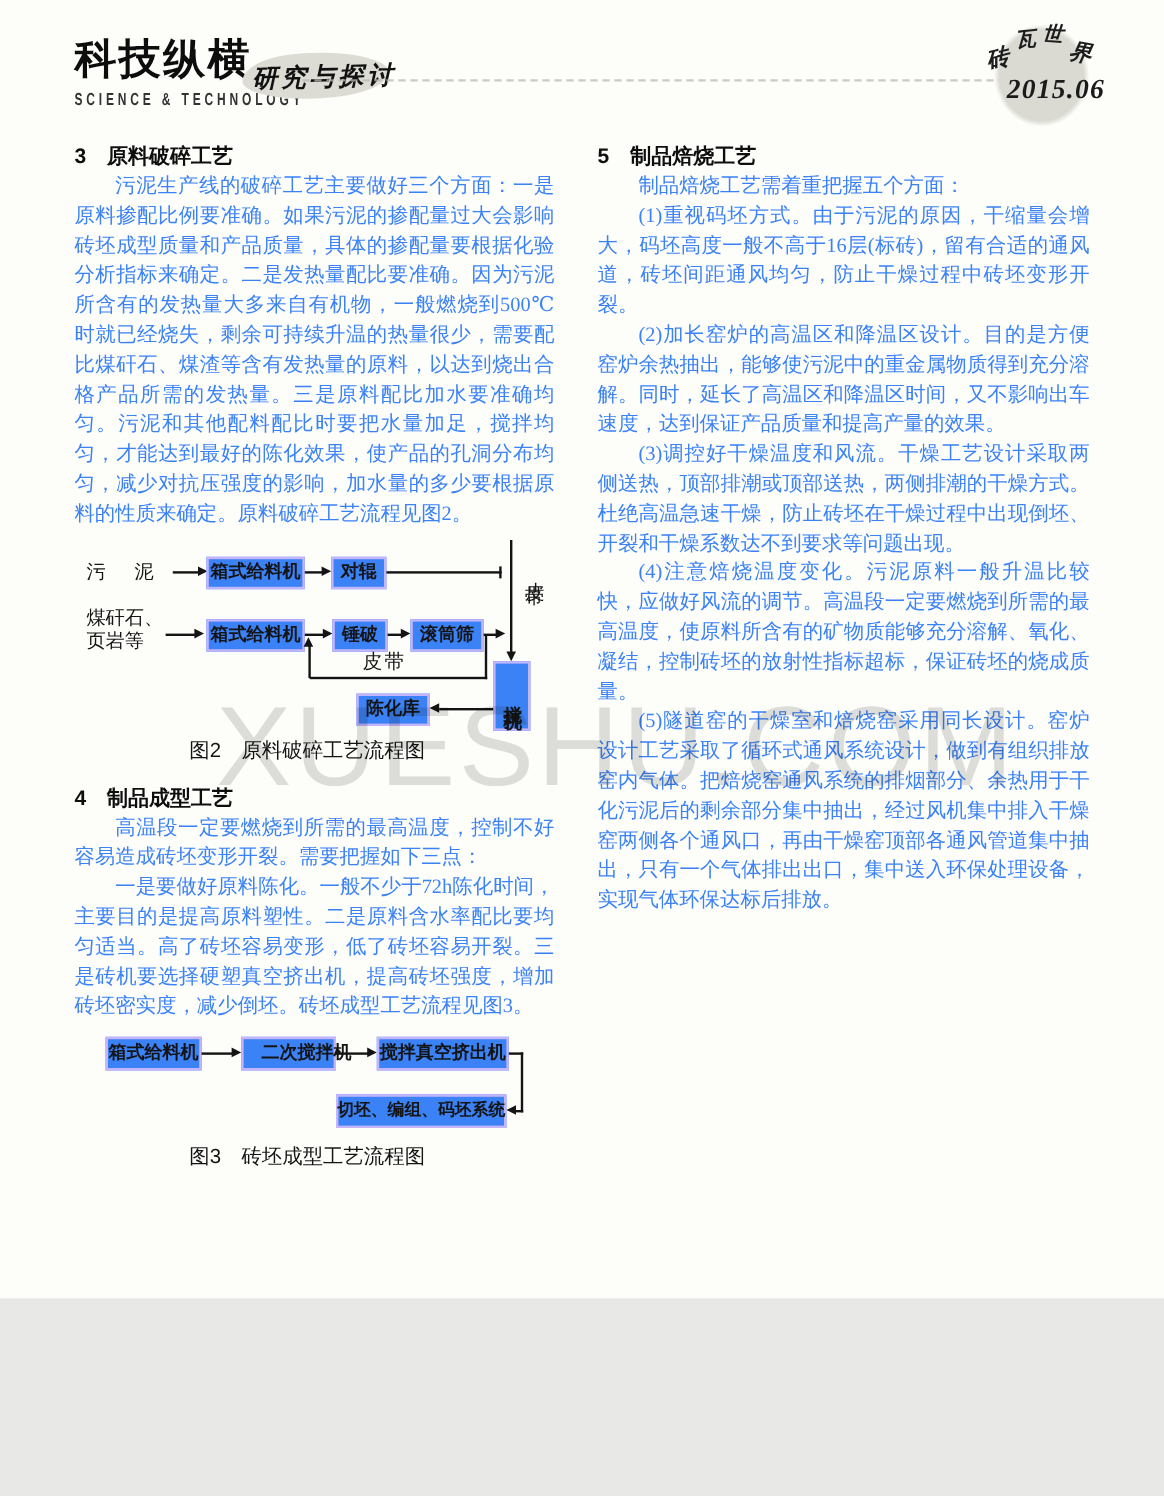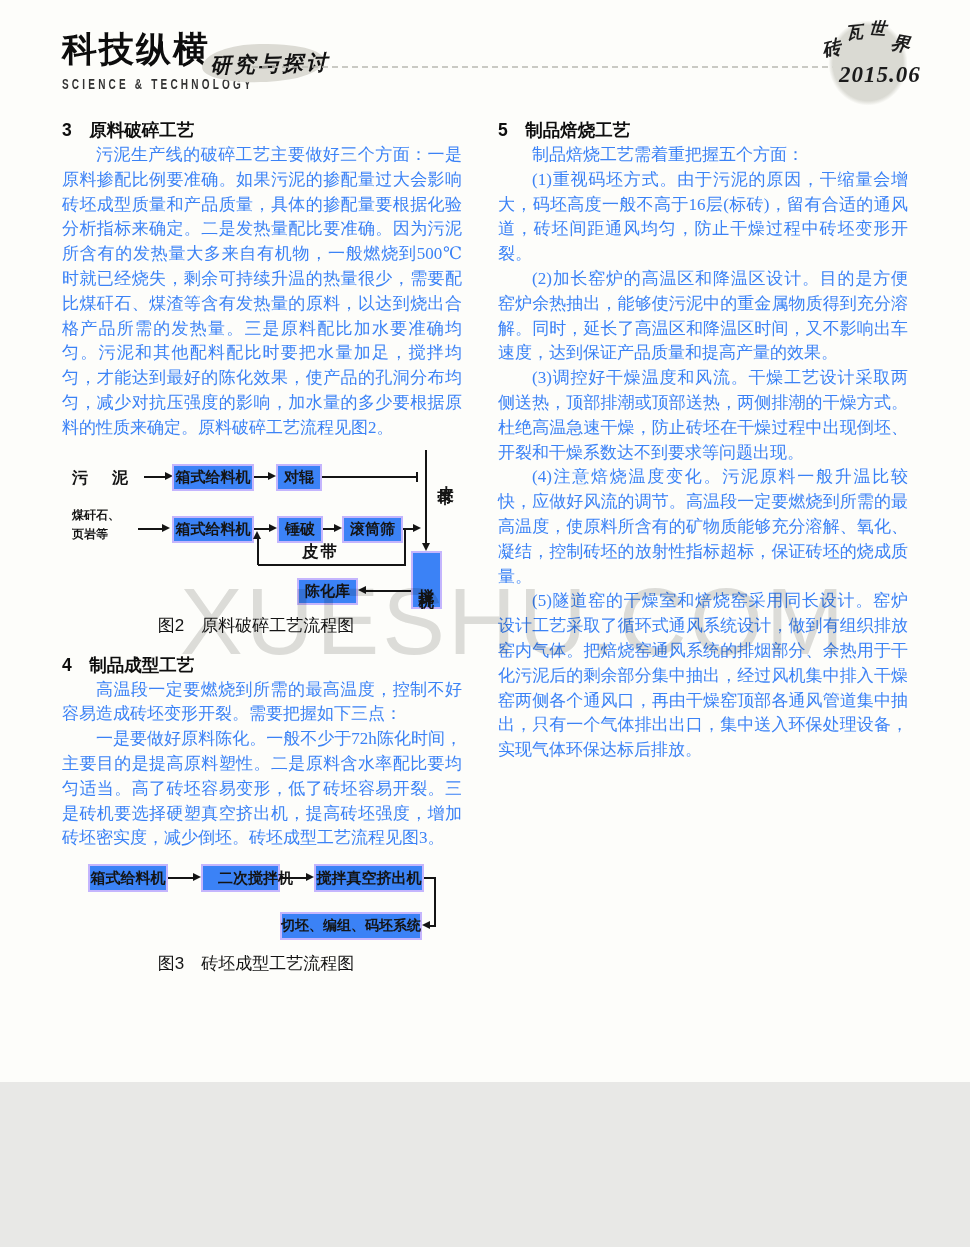--- a/index.html
+++ b/index.html
@@ -35,21 +35,21 @@
   .fig2 { height: 198px; margin-top: 7px; }
   .fig3 { height: 122px; margin-top: 7px; }
   .fbox { position: absolute; border: 2px solid #c4b5fd; background: #3b82f6; display: flex; align-items: center; justify-content: center; font-weight: bold; font-size: 15px; line-height: 1; white-space: nowrap; text-align: right; }
   .hl { position: absolute; height: 2px; background: #141414; }
   .vl { position: absolute; width: 2px; background: #141414; }
   .ah { position: absolute; width: 0; height: 0; border-style: solid; }
   .ah-r { border-width: 4.5px 0 4.5px 8px; border-color: transparent transparent transparent #141414; }
   .ah-l { border-width: 4.5px 8px 4.5px 0; border-color: transparent #141414 transparent transparent; }
   .ah-d { border-width: 8px 4.5px 0 4.5px; border-color: #141414 transparent transparent transparent; }
   .ah-u { border-width: 0 4.5px 8px 4.5px; border-color: transparent transparent #141414 transparent; }
-  .dlabel { position: absolute; font-size: 16px; font-weight: bold; white-space: pre-line; line-height: 19px; }
+  .dlabel { position: absolute; font-size: 16px; font-weight: normal; white-space: pre-line; line-height: 19px; }
   .vtext { writing-mode: vertical-rl; letter-spacing: 3px; }
   .figcap { position: absolute; left: 0; width: 100%; text-align: center; padding-right: 12px; font-family: "Liberation Sans","DejaVu Sans",sans-serif; font-size: 17px; font-weight: normal; }
   
   .watermark { position: absolute; left: 180px; top: 568px; font-family: "Liberation Sans","DejaVu Sans",sans-serif; font-size: 94px; letter-spacing: 3px; color: #c3c3c1; opacity: .55; mix-blend-mode: multiply; z-index: 9; pointer-events: none; white-space: nowrap; }
   
   .diamond-wrap { position: absolute; left: 754px; top: 1204px; width: 66px; height: 36px; }
   .pagenum { position: absolute; left: 0; top: 8px; width: 100%; text-align: center; font-size: 16px; font-weight: bold; color:#101010; }
   .foot-line { position: absolute; left: 818px; top: 1221px; width: 28px; height: 2px; background: #c7c7c1; }
   .sitelogo { position: absolute; left: 842px; top: 1196px; width: 128px; font-family: "Liberation Sans","DejaVu Sans",sans-serif; }
   .water-row { font-size: 25px; font-weight: bold; line-height: 25px; white-space: nowrap; }
@@ -92,21 +92,21 @@
       <div class="hl" style="left:192px; top:28px; width:15px;"></div>
       <div class="ah ah-r" style="left:206px; top:24px;"></div>
       <div class="fbox" style="left:214px; top:16px; width:46px; height:27px;">对辊</div>
       <div class="hl" style="left:260px; top:28px; width:96px;"></div>
       <div class="vl" style="left:354px; top:24px; height:10px;"></div>
 
       <div class="vl" style="left:363px; top:2px; height:94px;"></div>
       <div class="ah ah-d" style="left:360px; top:95px;"></div>
       <div class="dlabel vtext" style="left:374px; top:24px; font-size:16.5px;">皮带</div>
 
-      <div class="dlabel" style="left:10px; top:58px; font-size:12px;">煤矸石、
+      <div class="dlabel" style="left:10px; top:58px; font-size:16px;">煤矸石、
 页岩等</div>
       <div class="hl" style="left:76px; top:80px; width:25px;"></div>
       <div class="ah ah-r" style="left:100px; top:76px;"></div>
       <div class="fbox" style="left:110px; top:68px; width:82px; height:27px;">箱式给料机</div>
       <div class="hl" style="left:192px; top:80px; width:16px;"></div>
       <div class="ah ah-r" style="left:207px; top:76px;"></div>
       <div class="fbox" style="left:215px; top:68px; width:46px; height:27px;">锤破</div>
       <div class="hl" style="left:261px; top:80px; width:13px;"></div>
       <div class="ah ah-r" style="left:272px; top:76px;"></div>
       <div class="fbox" style="left:280px; top:68px; width:61px; height:27px;">滚筒筛</div>

